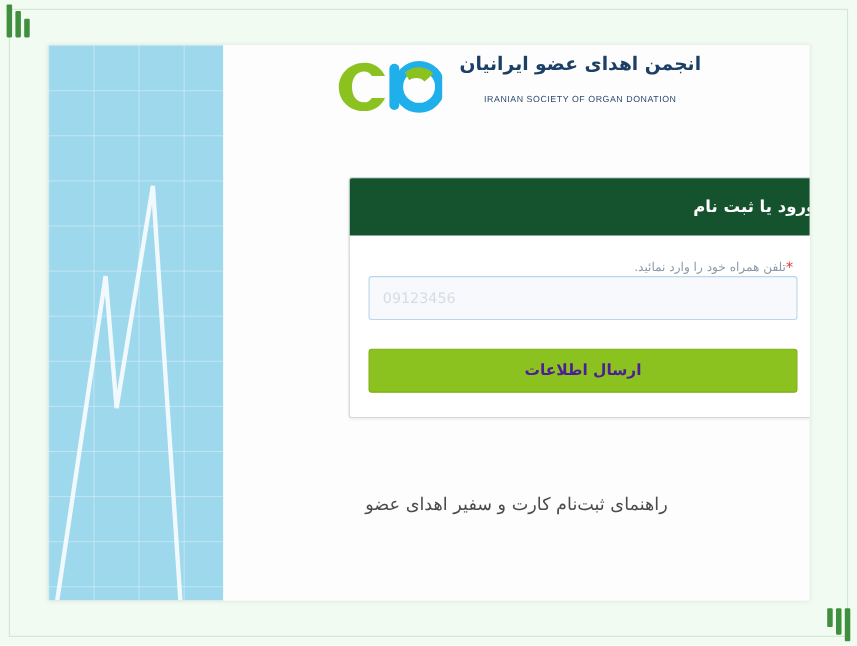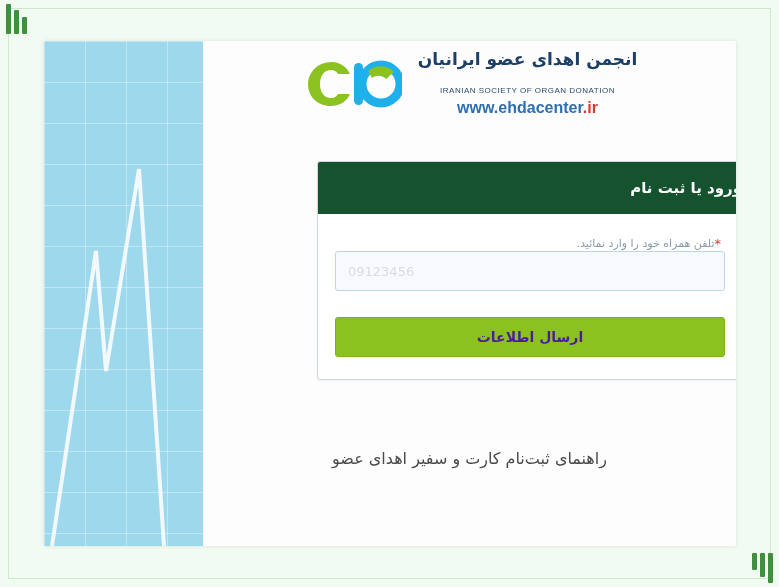--- a/index.html
+++ b/index.html
@@ -100,21 +100,20 @@
   }
 
   
   .logo-row {
     position: absolute;
     left: 0;
     right: 0;
     top: 8px;
     display: flex;
     justify-content: center;
-    align-items: center;
     gap: 16px;
     direction: rtl;
   }
   .logo-text {
     text-align: center;
     direction: rtl;
   }
   .logo-line1 {
     font-family: "DejaVu Sans", sans-serif;
     font-size: 17px;
@@ -263,23 +262,20 @@
         <polyline points="8,505 52,210 62,330 95,128 120,505" fill="none" stroke="#ffffff" stroke-width="4" opacity="0.85"></polyline>
       </svg>
     </div>
 
     <div class="content-inner">
 
       <div class="logo-row">
         <div class="logo-text">
           <div class="logo-line1">انجمن اهدای عضو ایرانیان</div>
           <div class="logo-line2">IRANIAN SOCIETY OF ORGAN DONATION</div>
-          <div class="logo-line3">
-            <span>www.ehdacenter</span><span class="dot-ir">.ir</span>
-          </div>
         </div>
         <svg class="logo-mark" viewBox="0 0 100 58">
           <path d="M30 8 C14 8 6 20 6 30 C6 42 15 52 29 52 C38 52 45 47 48 40 L36 40 C34 43 32 44 29 44 C22 44 18 38 18 30 C18 22 22 16 29 16 C32 16 34 17 36 20 L48 20 C45 13 38 8 30 8 Z" fill="#8cc220"></path>
           <rect x="52" y="9" width="9" height="42" rx="4.5" fill="#1fb0ec"></rect>
           <circle cx="79" cy="30" r="19" fill="none" stroke="#1fb0ec" stroke-width="9"></circle>
           <path d="M66 17 C74 10 86 11 92 18 L84 25 C80 21 74 21 70 24 Z" fill="#8cc220"></path>
         </svg>
       </div>
 
       <div class="login-box">

